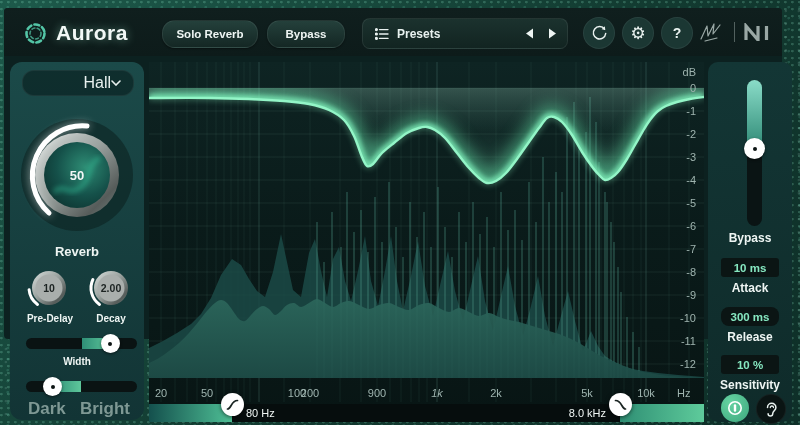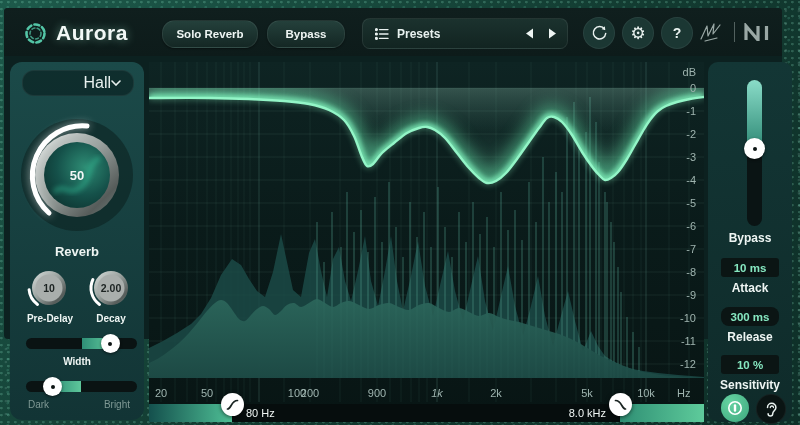--- a/index.html
+++ b/index.html
@@ -40,21 +40,21 @@
   .brand-logos{position:absolute;right:12px;top:10px;height:28px;display:flex;align-items:center;gap:9px;}
   .brand-div{width:1px;height:20px;background:rgba(150,165,162,.5);}
   
   #left-panel{position:absolute;left:6px;top:54px;width:134px;height:358px;border-radius:12px;
     background:linear-gradient(#1b4a49,#123435);}
   #algo-select{position:absolute;left:12px;top:8px;width:110px;height:24px;border-radius:12px;
     background:rgba(6,24,23,.55);border:1px solid rgba(255,255,255,.06);
     display:flex;align-items:center;color:#e8f1ef;font-size:16px;font-weight:400;text-align:right;}
   #algo-select .alabel{margin-left:13px;flex:1;}
   .small-label{position:absolute;color:#eef5f3;font-size:10px;font-weight:700;text-align:center;}
-  .muted-label{position:absolute;color:#7e9894;font-size:10px;font-weight:400;}
+  .muted-label{position:absolute;color:#7e9894;font-size:17px;font-weight:700;}
   .hslider{position:absolute;left:16px;width:111px;height:11px;border-radius:6px;background:#0a1313;}
   .hslider .fill{position:absolute;top:0;height:11px;background:linear-gradient(90deg,#2f8f77,#5ec79b);}
   .hslider .handle{position:absolute;top:-4px;width:19px;height:19px;border-radius:50%;background:#fff;
     box-shadow:0 1px 3px rgba(0,0,0,.55);}
   .hslider .handle::after{content:"";position:absolute;left:7.5px;top:7.5px;width:4px;height:4px;border-radius:50%;background:#0c1413;}
   
   #display{position:absolute;left:145px;top:54px;width:555px;height:360px;
     background:linear-gradient(#0e2423,#0a1b1a 45%,#081514);overflow:hidden;}
   #db-scale span{position:absolute;right:8px;transform:translateY(-50%);
     color:#9fb4af;font-size:11px;}

